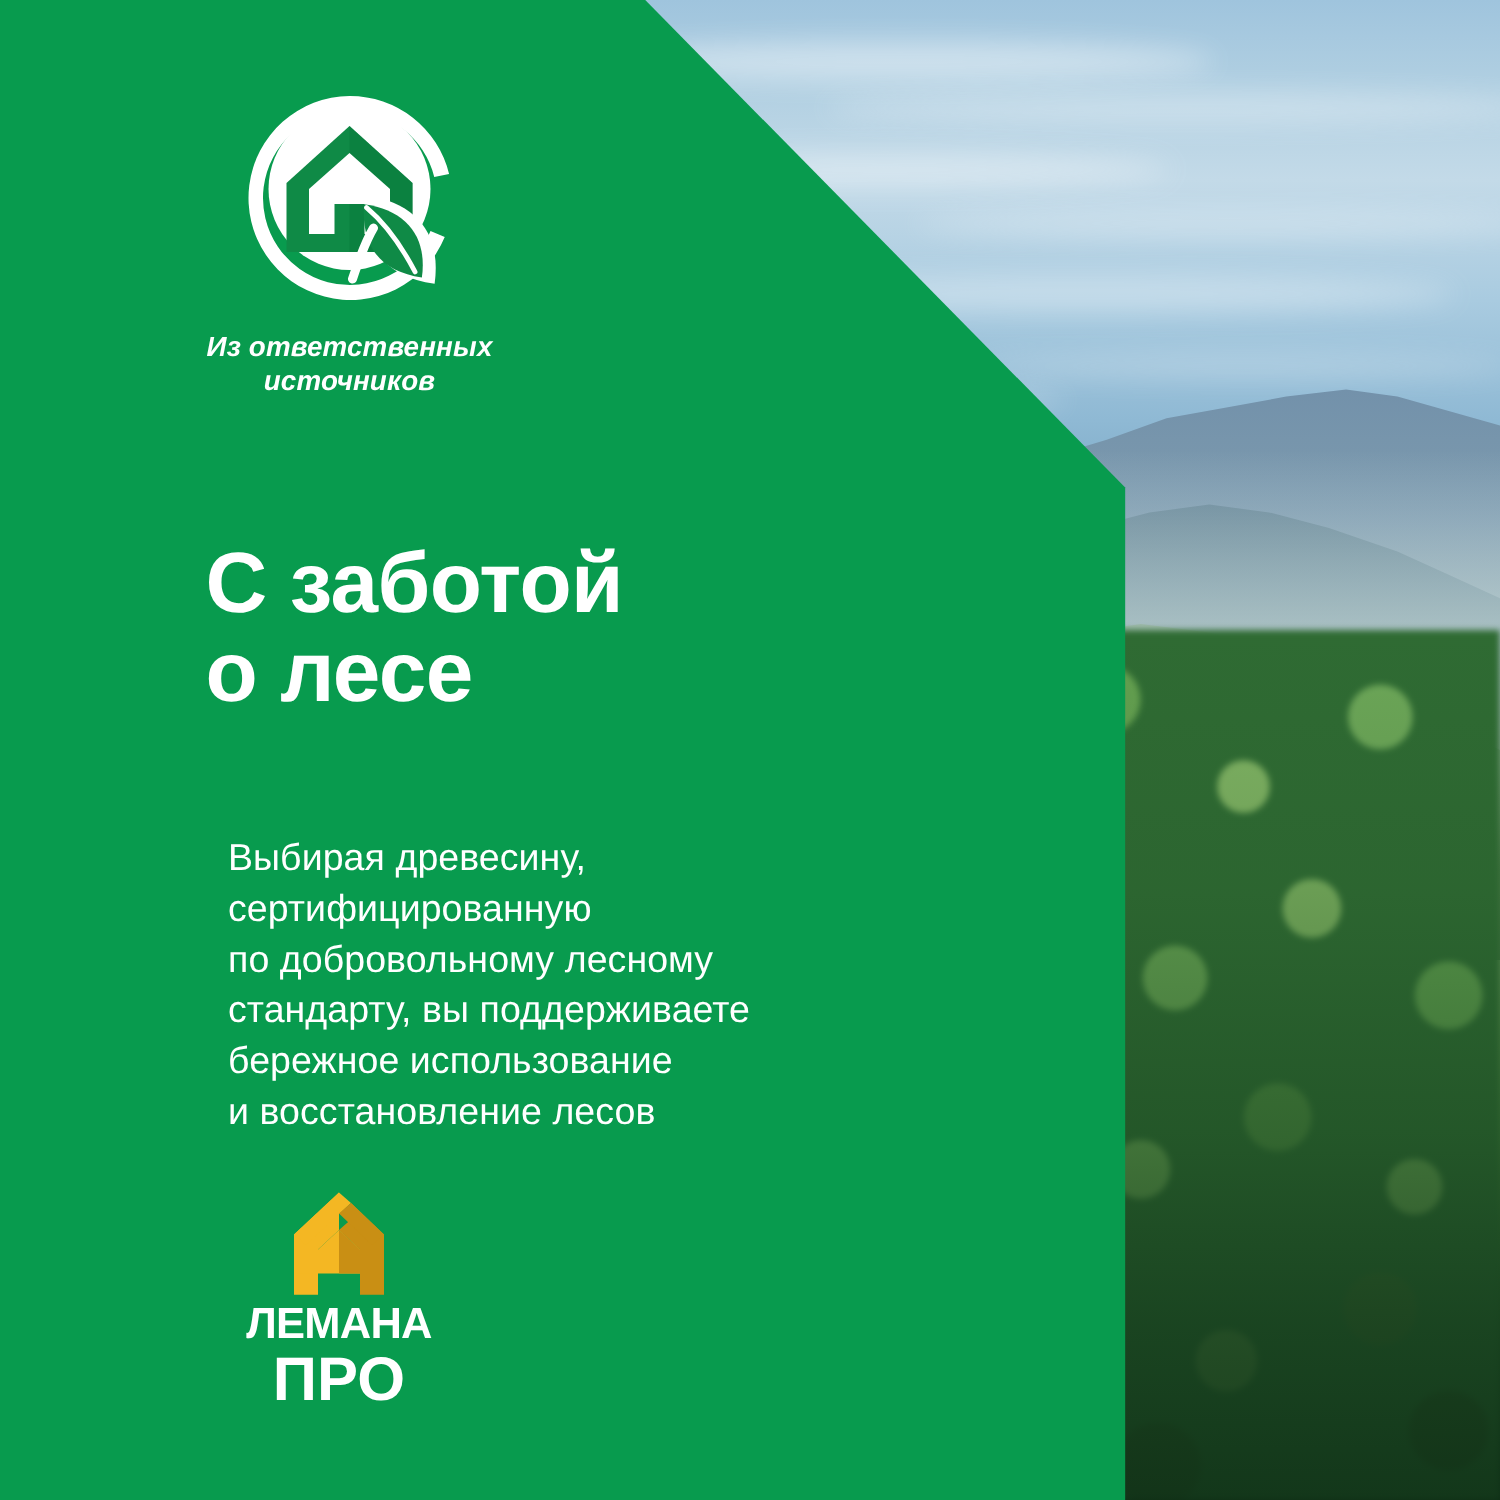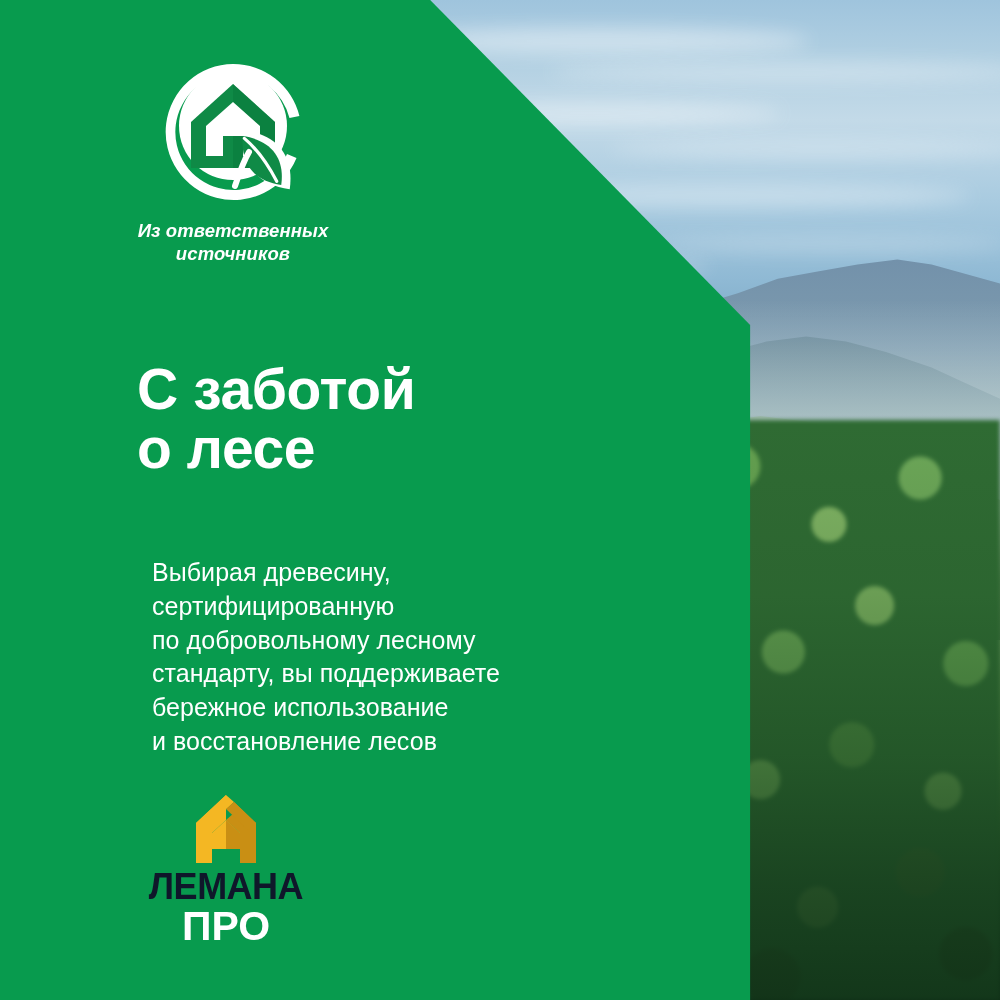--- a/index.html
+++ b/index.html
@@ -225,23 +225,23 @@
     text-align: center;
   }
   .brand-mark {
     display: block;
     margin: 0 auto;
     width: 76px;
     height: 72px;
   }
   .brand-word {
     margin-top: 4px;
-    color: #0f172a;
+    color: #ffffff;
     font-weight: bold;
-    font-size: 36px;
+    font-size: 29px;
     letter-spacing: -0.5px;
     line-height: 1;
   }
   .brand-sub {
     margin-top: 1px;
     color: #ffffff;
     font-weight: bold;
     font-size: 41px;
     letter-spacing: 0px;
     line-height: 1;

